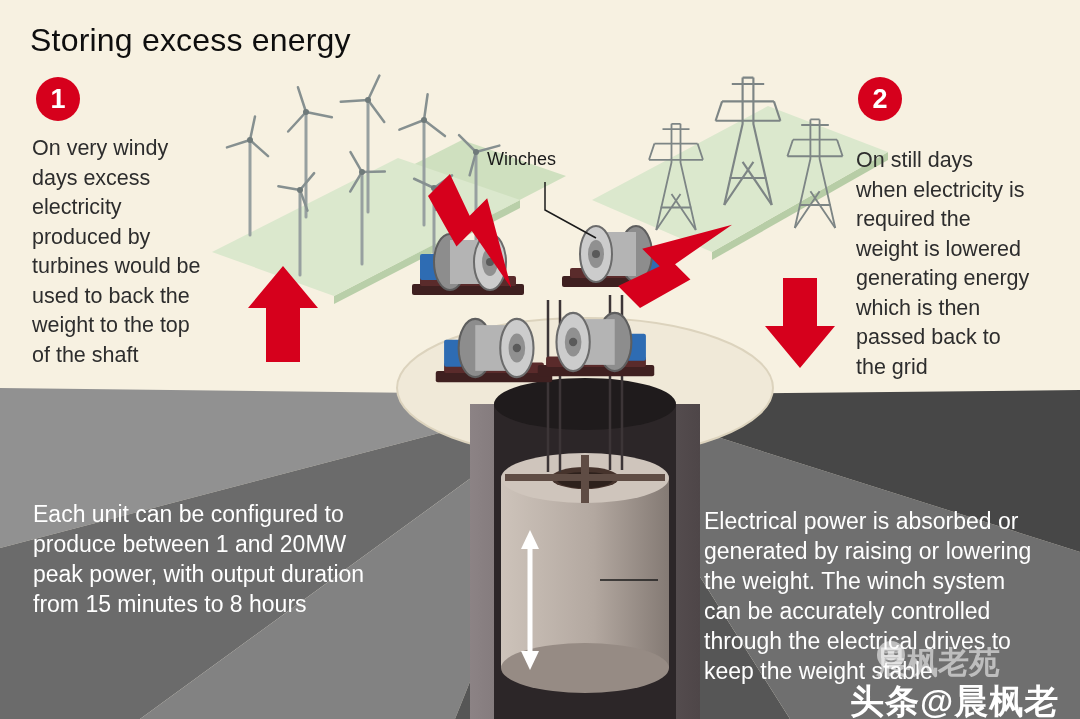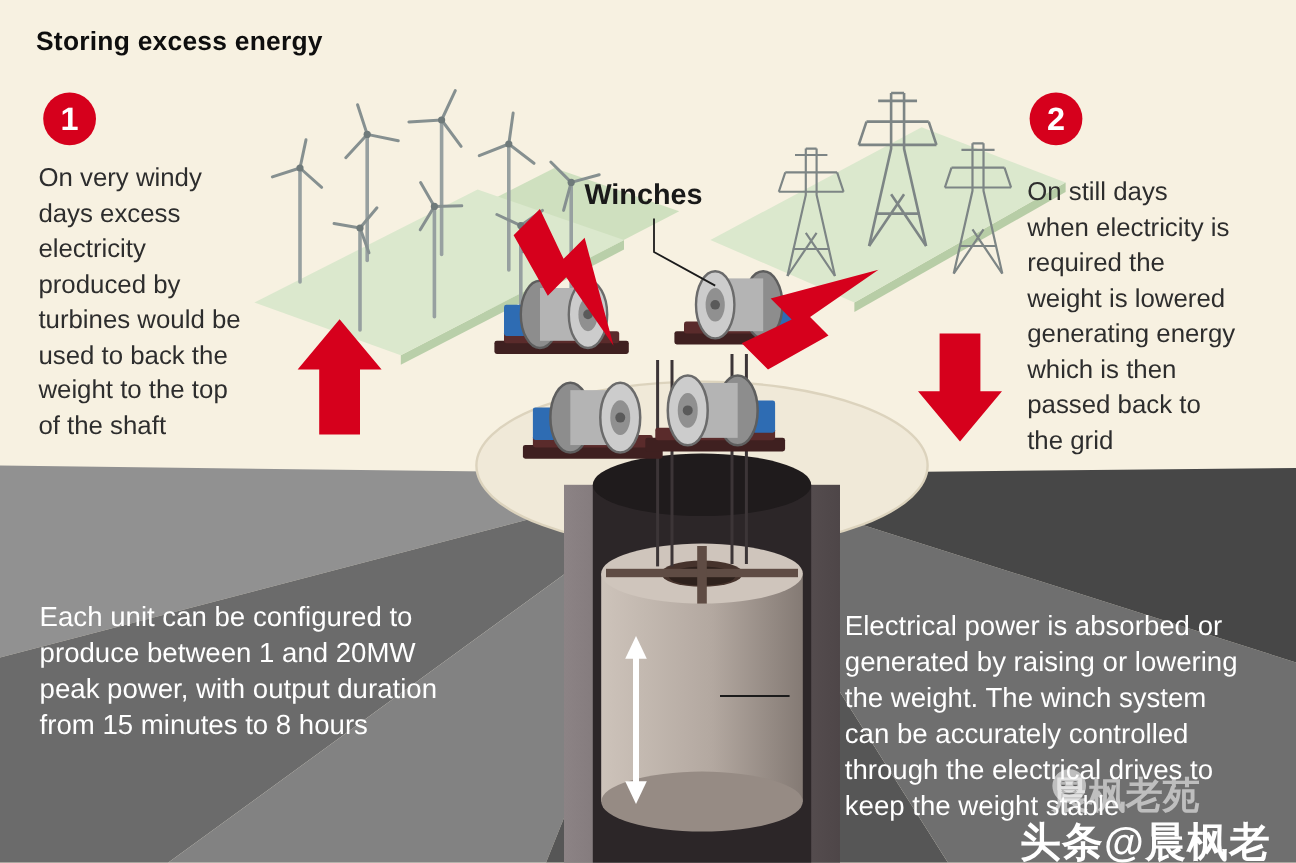--- a/index.html
+++ b/index.html
@@ -5,35 +5,35 @@
   * { margin:0; padding:0; box-sizing:border-box; }
   html,body { width:1080px; height:719px; }
   body {
     position:relative; overflow:hidden;
     background:#f7f1e1;
     font-family:"Liberation Sans", sans-serif;
   }
   .scene { position:absolute; left:0; top:0; width:1080px; height:719px; z-index:1; }
   .layer { position:absolute; z-index:2; }
   .title {
-    left:30px; top:22px; font-size:22px; font-weight:700; color:#0e0e0e; letter-spacing:.2px;
+    left:30px; top:22px; font-size:32px; font-weight:400; color:#0e0e0e; letter-spacing:.2px;
   }
   .badge {
     width:44px; height:44px; border-radius:50%; background:#d6001c; color:#fff;
     display:flex; align-items:center; justify-content:center;
     font-size:27px; font-weight:bold; z-index:3;
   }
   .badge-1 { left:36px; top:77px; }
   .badge-2 { left:858px; top:77px; }
   .step-text {
     font-size:21.5px; line-height:29.5px; color:#2d2d2d; white-space:pre-line;
   }
   .step-1 { left:32px; top:134px; width:220px; }
   .step-2 { left:856px; top:134px; width:222px;margin-top:12px; }
-  .winches-label { left:487px; top:149px; font-size:24px; color:#191919;font-weight:bold; }
+  .winches-label { left:487px; top:149px; font-size:18px; color:#191919; }
   .note { color:#ffffff; font-size:23px; line-height:30px; white-space:pre-line; }
   .note-capacity { left:33px; top:499px; width:400px; }
   .note-operation { left:684px; top:506px; width:400px;margin-left:20px; }
   .wm-faint {
     left:876px; top:642px; font-size:31px; font-weight:bold;
     color:rgba(255,255,255,0.55); z-index:4;
   }
   .wm-logo { left:876px; top:640px; width:30px; height:30px; z-index:4; opacity:.55; }
   .wm-main {
     left:850px; top:679px; font-size:34px; font-weight:bold; color:#ffffff;

